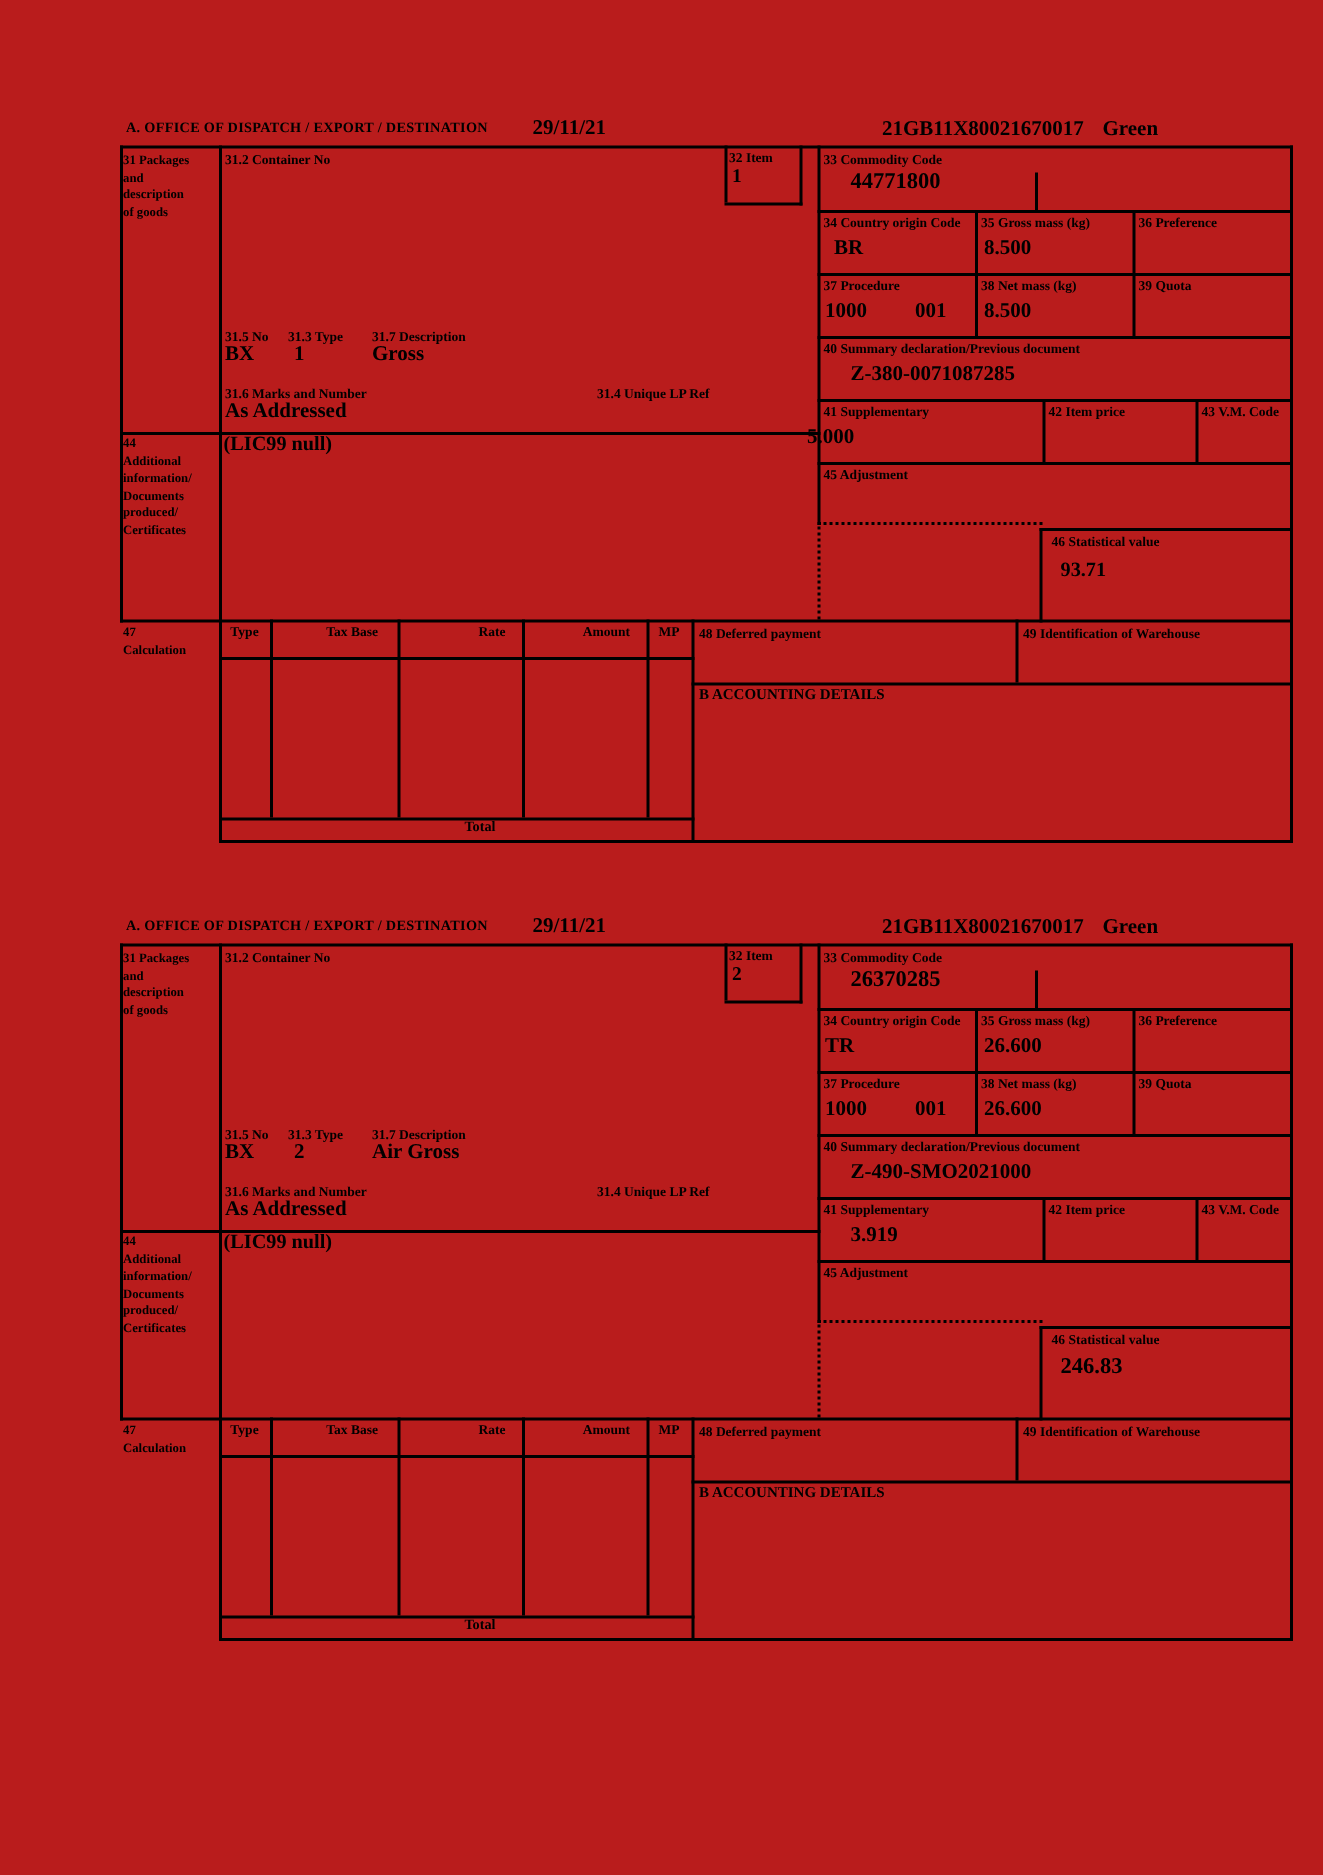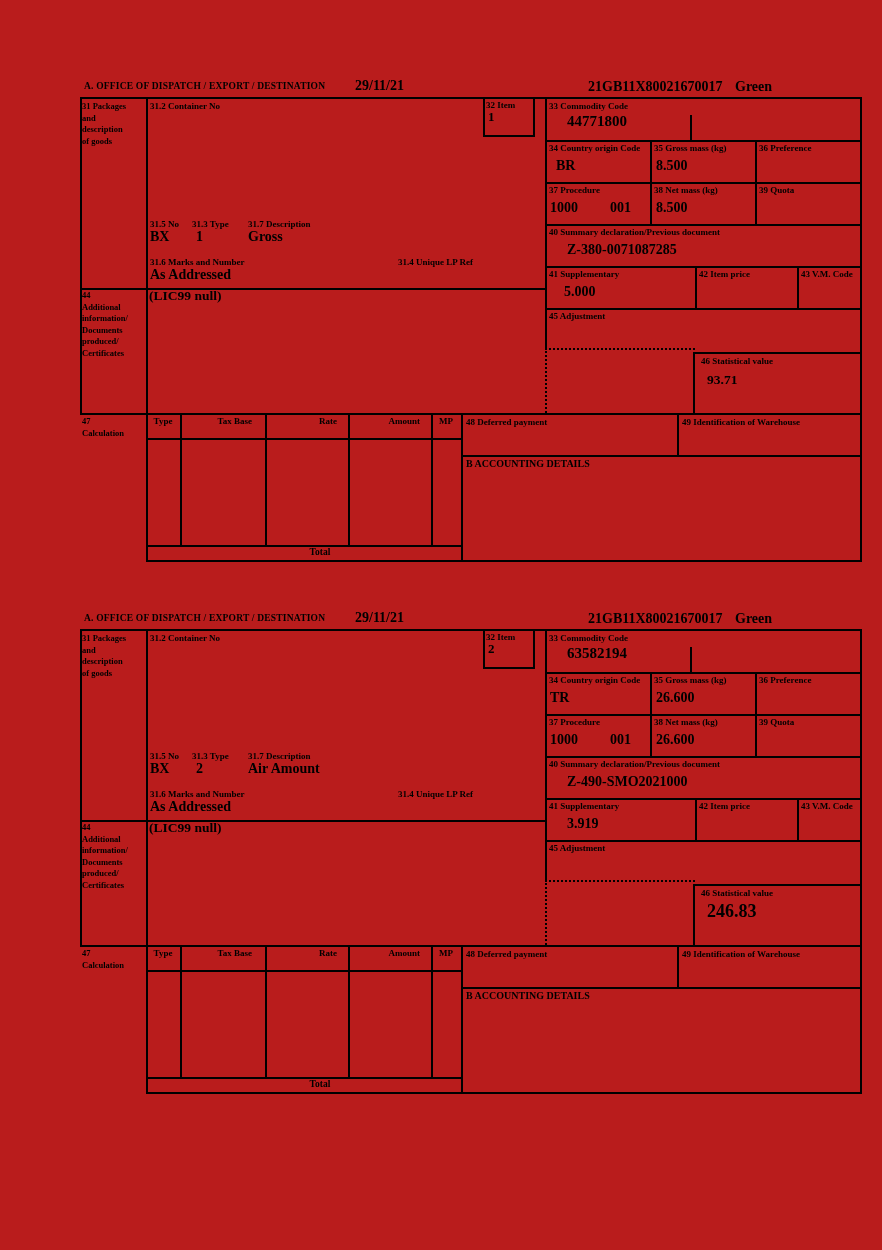--- a/index.html
+++ b/index.html
@@ -105,21 +105,21 @@
     <div class="val" style="left:168px;top:154px">Gross</div>
 
     <div class="lbl" style="left:469px;top:152px">40 Summary declaration/Previous document</div>
     <div class="val" style="left:487px;top:167px">Z-380-0071087285</div>
 
     <div class="lbl" style="left:70px;top:182px">31.6 Marks and Number</div>
     <div class="lbl" style="left:318px;top:182px">31.4 Unique LP Ref</div>
     <div class="val" style="left:70px;top:192px">As Addressed</div>
 
     <div class="lbl" style="left:469px;top:194px">41 Supplementary</div>
-    <div class="val" style="left:484px;top:209px">5.000</div>
+    <div class="val" style="left:458px;top:209px">5.000</div>
     <div class="lbl" style="left:619px;top:194px">42 Item price</div>
     <div class="lbl" style="left:721px;top:194px">43 V.M. Code</div>
 
     <div class="lbl sm" style="left:2px;top:215px">
       <div>44</div>
       <div>Additional</div>
       <div>information/</div>
       <div>Documents</div>
       <div>produced/</div>
       <div>Certificates</div>
@@ -194,41 +194,41 @@
       <div>and</div>
       <div>description</div>
       <div>of goods</div>
     </div>
     <div class="lbl" style="left:70px;top:26px">31.2 Container No</div>
 
     <div class="lbl" style="left:406px;top:25px">32 Item</div>
     <div class="val" style="left:408px;top:34px;font-size:13px">2</div>
 
     <div class="lbl" style="left:469px;top:26px">33 Commodity Code</div>
-    <div class="val" style="left:487px;top:39px;font-size:15px">63582194</div>
+    <div class="val" style="left:487px;top:39px;font-size:15px">26370285</div>
 
     <div class="lbl" style="left:469px;top:68px">34 Country origin Code</div>
     <div class="val" style="left:470px;top:83px">TR</div>
     <div class="lbl" style="left:574px;top:68px">35 Gross mass (kg)</div>
     <div class="val" style="left:576px;top:83px">26.600</div>
     <div class="lbl" style="left:679px;top:68px">36 Preference</div>
 
     <div class="lbl" style="left:469px;top:110px">37 Procedure</div>
     <div class="val" style="left:470px;top:125px">1000</div>
     <div class="val" style="left:530px;top:125px">001</div>
     <div class="lbl" style="left:574px;top:110px">38 Net mass (kg)</div>
     <div class="val" style="left:576px;top:125px">26.600</div>
     <div class="lbl" style="left:679px;top:110px">39 Quota</div>
 
     <div class="lbl" style="left:70px;top:144px">31.5 No</div>
     <div class="lbl" style="left:112px;top:144px">31.3 Type</div>
     <div class="lbl" style="left:168px;top:144px">31.7 Description</div>
     <div class="val" style="left:70px;top:154px">BX</div>
     <div class="val" style="left:116px;top:154px">2</div>
-    <div class="val" style="left:168px;top:154px">Air Amount</div>
+    <div class="val" style="left:168px;top:154px">Air Gross</div>
 
     <div class="lbl" style="left:469px;top:152px">40 Summary declaration/Previous document</div>
     <div class="val" style="left:487px;top:167px">Z-490-SMO2021000</div>
 
     <div class="lbl" style="left:70px;top:182px">31.6 Marks and Number</div>
     <div class="lbl" style="left:318px;top:182px">31.4 Unique LP Ref</div>
     <div class="val" style="left:70px;top:192px">As Addressed</div>
 
     <div class="lbl" style="left:469px;top:194px">41 Supplementary</div>
     <div class="val" style="left:487px;top:209px">3.919</div>
@@ -240,21 +240,21 @@
       <div>Additional</div>
       <div>information/</div>
       <div>Documents</div>
       <div>produced/</div>
       <div>Certificates</div>
     </div>
     <div class="val" style="left:69px;top:213px;font-size:13.5px">(LIC99 null)</div>
 
     <div class="lbl" style="left:469px;top:236px">45 Adjustment</div>
     <div class="lbl" style="left:621px;top:281px">46 Statistical value</div>
-    <div class="val" style="left:627px;top:297px;font-size:18px">246.83</div>
+    <div class="val" style="left:627px;top:297px;font-size:15px">246.83</div>
 
     <div class="lbl sm" style="left:2px;top:341px">
       <div>47</div>
       <div>Calculation</div>
     </div>
     <div class="lbl ctr" style="left:66px;top:341px;width:34px">Type</div>
     <div class="lbl rgt" style="left:100px;top:341px;width:72px">Tax Base</div>
     <div class="lbl rgt" style="left:185px;top:341px;width:72px">Rate</div>
     <div class="lbl rgt" style="left:268px;top:341px;width:72px">Amount</div>
     <div class="lbl ctr" style="left:351px;top:341px;width:30px">MP</div>

